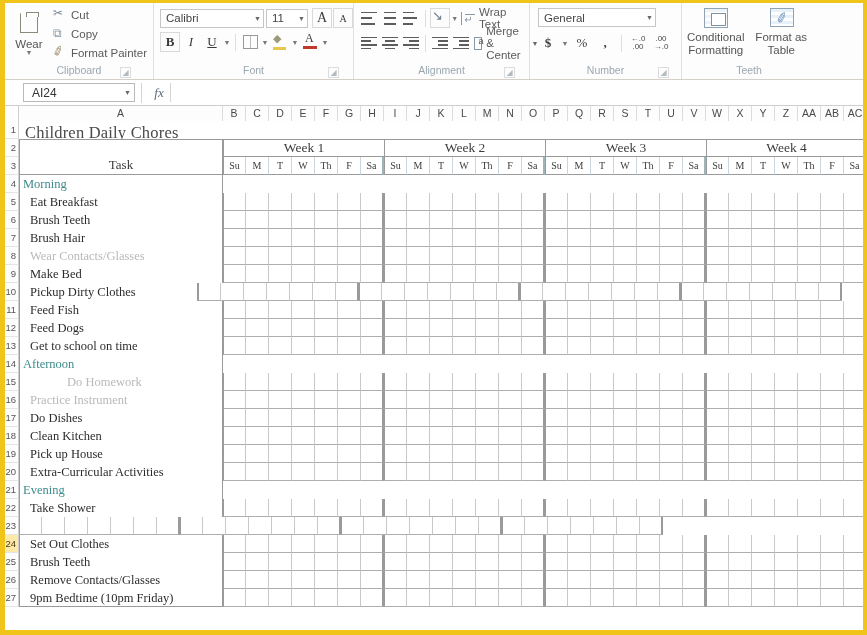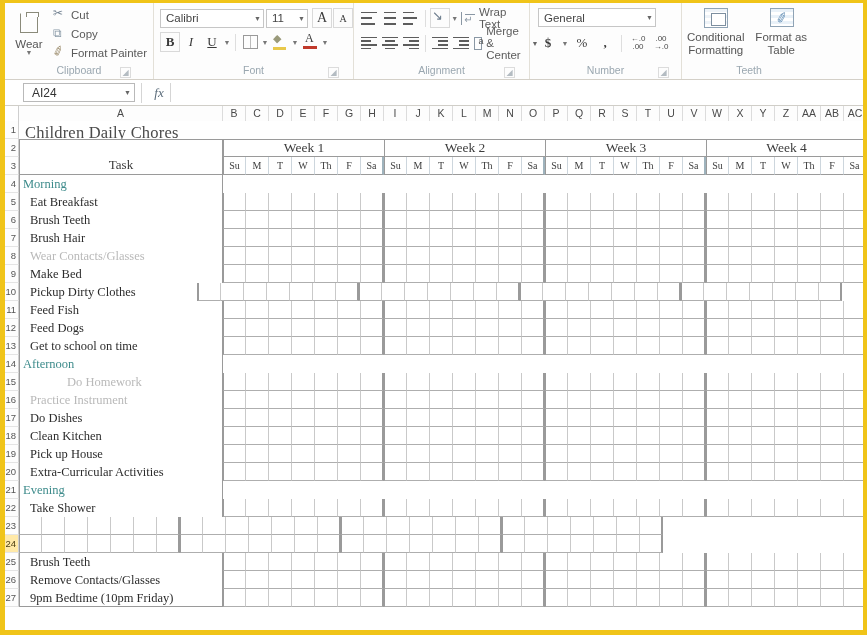--- a/index.html
+++ b/index.html
@@ -1183,20 +1183,21 @@
             <div class="gc daycell weekend-end" style="width: 23px;"></div>
             <div class="gc daycell firstday" style="width: 23px;"></div>
             <div class="gc daycell" style="width: 23px;"></div>
             <div class="gc daycell" style="width: 23px;"></div>
             <div class="gc daycell" style="width: 23px;"></div>
             <div class="gc daycell" style="width: 23px;"></div>
             <div class="gc daycell" style="width: 23px;"></div>
             <div class="gc daycell weekend-end" style="width: 23px;"></div>
           </div>
           <div class="grow">
+            <div class="gc taskcell" style="width: 204px;">Set Out Clothes</div>
             <div class="gc daycell firstday" style="width: 23px;"></div>
             <div class="gc daycell" style="width: 23px;"></div>
             <div class="gc daycell" style="width: 23px;"></div>
             <div class="gc daycell" style="width: 23px;"></div>
             <div class="gc daycell" style="width: 23px;"></div>
             <div class="gc daycell" style="width: 23px;"></div>
             <div class="gc daycell weekend-end" style="width: 23px;"></div>
             <div class="gc daycell firstday" style="width: 23px;"></div>
             <div class="gc daycell" style="width: 23px;"></div>
             <div class="gc daycell" style="width: 23px;"></div>

